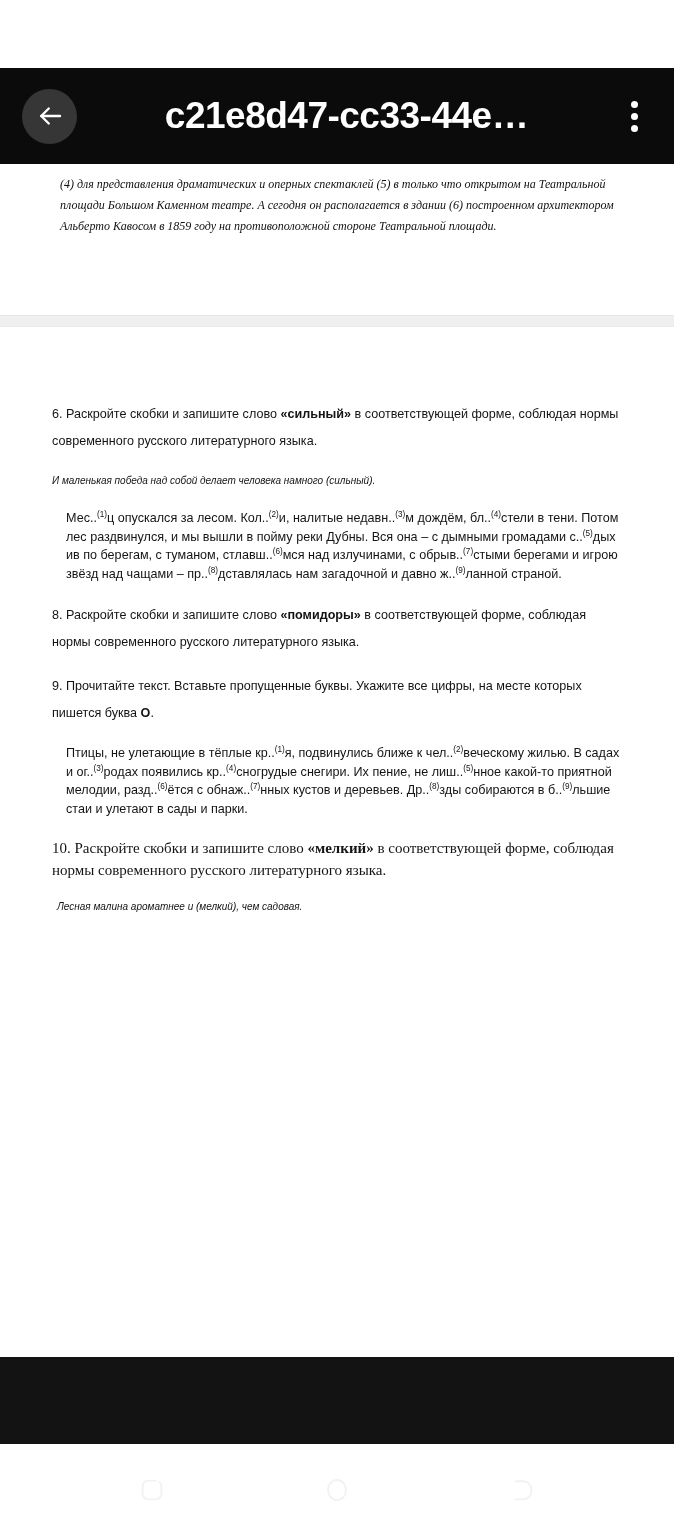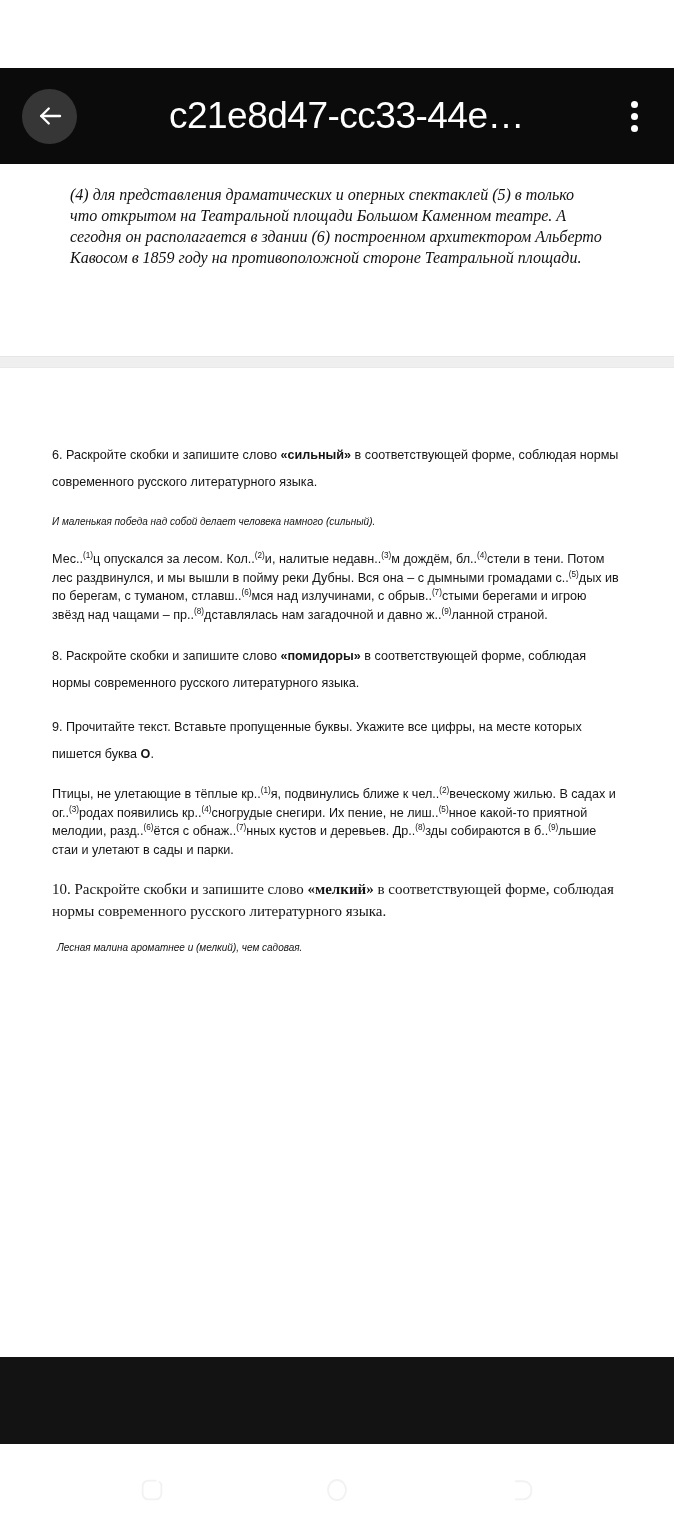--- a/index.html
+++ b/index.html
@@ -40,21 +40,21 @@
     display: flex;
     align-items: center;
     justify-content: center;
     cursor: pointer;
   }
   .back-btn svg { display: block; }
   .appbar-title {
     flex: 1 1 auto;
     color: #ffffff;
     font-size: 37px;
-    font-weight: 400;
+    font-weight: 700;
     letter-spacing: -0.5px;
     text-align: center;
     white-space: nowrap;
     overflow: hidden;
     padding: 0 6px 0 10px;
     font-family: "Liberation Sans", sans-serif;
   }
   .overflow-btn {
     width: 44px;
     height: 56px;
@@ -84,24 +84,24 @@
 
   
   .page-frag {
     background: #ffffff;
     padding: 0 52px;
     box-sizing: border-box;
   }
   .serif-italic {
     font-family: "Liberation Serif", serif;
     font-style: italic;
-    font-size: 16px;
+    font-size: 12px;
     line-height: 21px;
     color: #101010;
-    margin: 18px;
+    margin: 8px;
   }
   .page-frag .serif-italic {
     padding-top: 2px;
   }
 
   .page-gap {
     height: 70px;
     background: #ffffff;
   }
   .page-sep {
@@ -142,21 +142,21 @@
     color: #141414;
     margin: 0 0 19px 0;
   }
   .ans-line.indent { padding-left: 5px; }
 
   .passage {
     font-family: "Liberation Sans", sans-serif;
     font-size: 12.6px;
     line-height: 18.5px;
     color: #141414;
-    margin: 0 0 19px 0;
+    margin: 0 0 19px 14px;
     text-align: left;
   }
   .passage sup, .q-block sup {
     font-size: 8.2px;
     vertical-align: super;
     line-height: 0;
   }
 
   
   .bottom-black {

